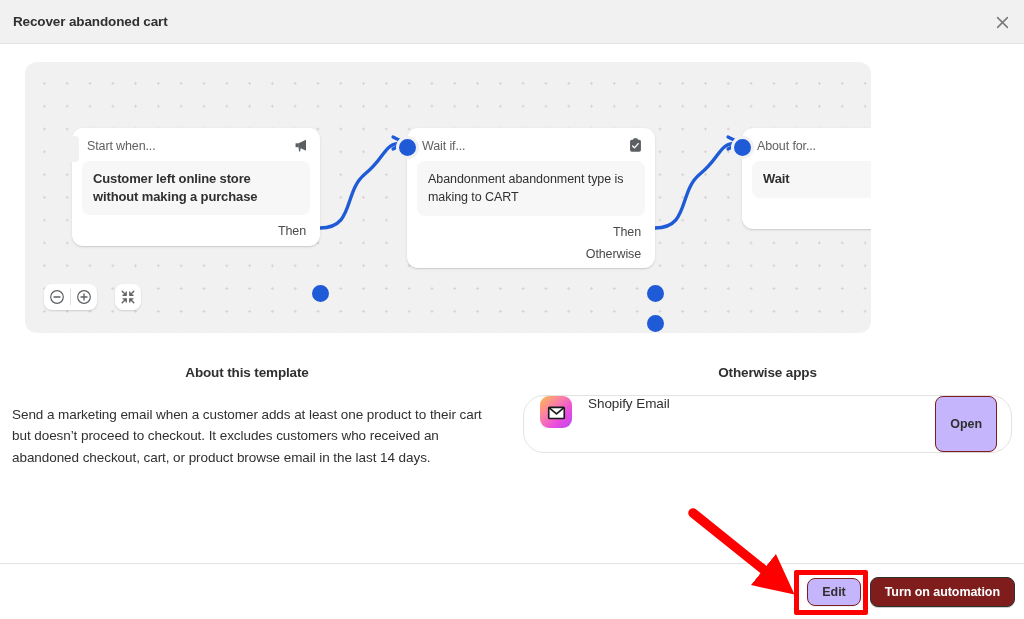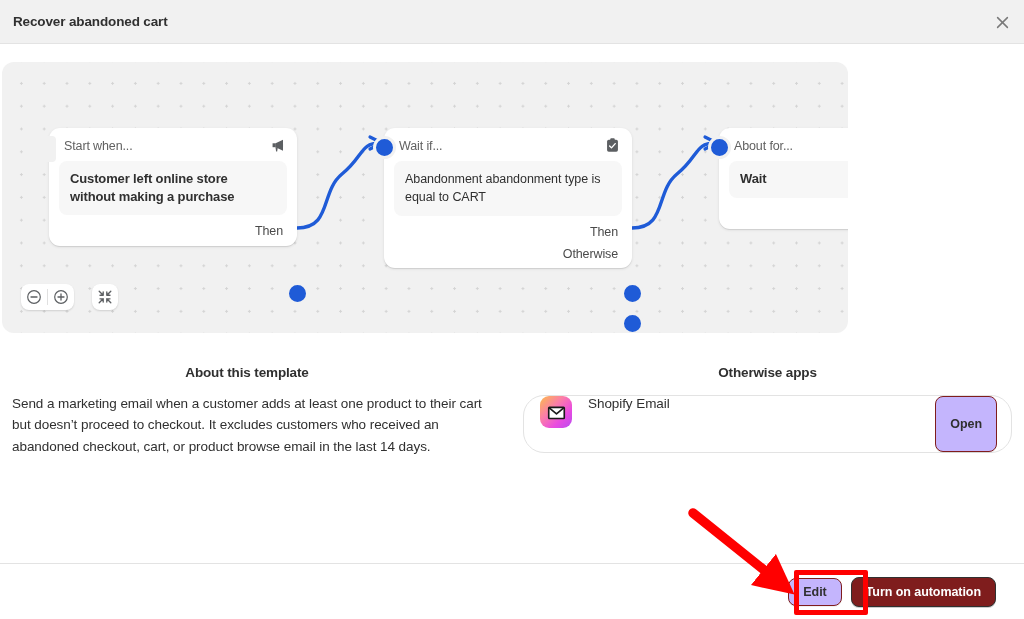--- a/index.html
+++ b/index.html
@@ -24,21 +24,21 @@
   }
   .close-btn {
     position:absolute; right:8px; top:8px; width:28px; height:28px;
     border-radius:8px; border:none; background:transparent;
     display:flex; align-items:center; justify-content:center; cursor:pointer;
   }
   .close-btn svg { display:block; }
 
   
   .canvas {
-    position:absolute; left:2px; top:62px; width:846px; height:271px;
+    position:absolute; left:25px; top:62px; width:846px; height:271px;
     background-color:#f1f1f1;
     background-image: radial-gradient(circle, #d4d4d4 1.1px, transparent 1.2px);
     background-size: 22.8px 22.8px;
     background-position: 8px 10px;
     border-radius:12px;
     overflow:hidden;
   }
   .connector-layer { position:absolute; left:0; top:0; width:1002px; height:271px; pointer-events:none; }
 
   
@@ -104,21 +104,21 @@
     box-shadow: 0 1px 2px rgba(0,0,0,0.14);
   }
 
   
   .info { position:absolute; left:0; top:345px; width:1024px; }
   .section-title {
     font-size:13.5px; font-weight:700; color:#303030; letter-spacing:-0.01em;text-align:center;
   }
   .about { position:absolute; left:12px; top:20px; width:470px; }
   .about p {
-    margin-top:13px; font-size:13.5px; color:#303030; line-height:1.58; letter-spacing:-0.005em;
+    margin-top:24px; font-size:13.5px; color:#303030; line-height:1.58; letter-spacing:-0.005em;
   }
   .apps { position:absolute; left:523px; top:20px; width:489px; }
   .app-card {
     margin-top:15px; height:58px; border:1px solid #e3e3e3; border-radius:21px;
     background:#fff; display:flex; padding:0 14px 0 16px;
   }
   .app-icon {
     width:32px; height:32px; border-radius:9px; flex:none;
     background: linear-gradient(135deg, #fdbb4b 0%, #fb7ea8 38%, #e94be0 70%, #b84bf0 100%);
     display:flex; align-items:center; justify-content:center;
@@ -135,21 +135,21 @@
   }
   .btn-primary {
     background:#7f1d1d; border:1px solid #303030; color:#ffffff; font-weight:700;
     padding: 7px 14px; box-shadow: 0 1px 0 rgba(0,0,0,0.2);
   }
 
   
   .footer-divider { position:absolute; left:0; top:563px; width:1024px; height:1px; background:#e3e3e3; }
   .footer {
     position:absolute; left:0; top:564px; width:1024px; height:55px;
-    display:flex; align-items:center; justify-content:flex-end; padding-right:28px; gap:9px;
+    display:flex; align-items:center; justify-content:flex-end; padding-right:9px; gap:9px;
   }
 
   
   .annot { position:absolute; left:0; top:0; width:1024px; height:619px; pointer-events:none; }
   .annot-box {
     position:absolute; left:794px; top:570px; width:74px; height:45px;
     border:5px solid #ff0000; border-radius:2px;
   }
 </style>
 </head>
@@ -201,21 +201,21 @@
     <div class="node" style="left:382px; top:66px; width:248px;">
       <div class="node-head">
         <span class="node-head-title">Wait if...</span>
         <svg class="node-icon" viewBox="0 0 20 20">
           <rect x="3.6" y="3.2" width="12.8" height="14.2" rx="2" fill="#5c5f62"></rect>
           <rect x="7.4" y="1.6" width="5.2" height="3.1" rx="1" fill="#5c5f62"></rect>
           <path d="M6.6 10.6 L8.8 12.8 L13.2 7.8" fill="none" stroke="#ffffff" stroke-width="1.6" stroke-linecap="round" stroke-linejoin="round"></path>
         </svg>
       </div>
       <div class="node-body">
-        <div class="node-body-plain">Abandonment abandonment type is equal to CART</div>
+        <div class="node-body-plain">Abandonment abandonment type is making to CART</div>
       </div>
       <div class="node-foot-row" style="padding-top:7px;">
         <span class="port-label">Then</span>
       </div>
       <div class="node-foot-row">
         <span class="port-label">Otherwise</span>
       </div>
       <div class="port" style="left:240px; top:157px;"></div>
       <div class="port" style="left:240px; top:187px;"></div>
       <div class="port" style="left:-8px; top:11px;"></div>

